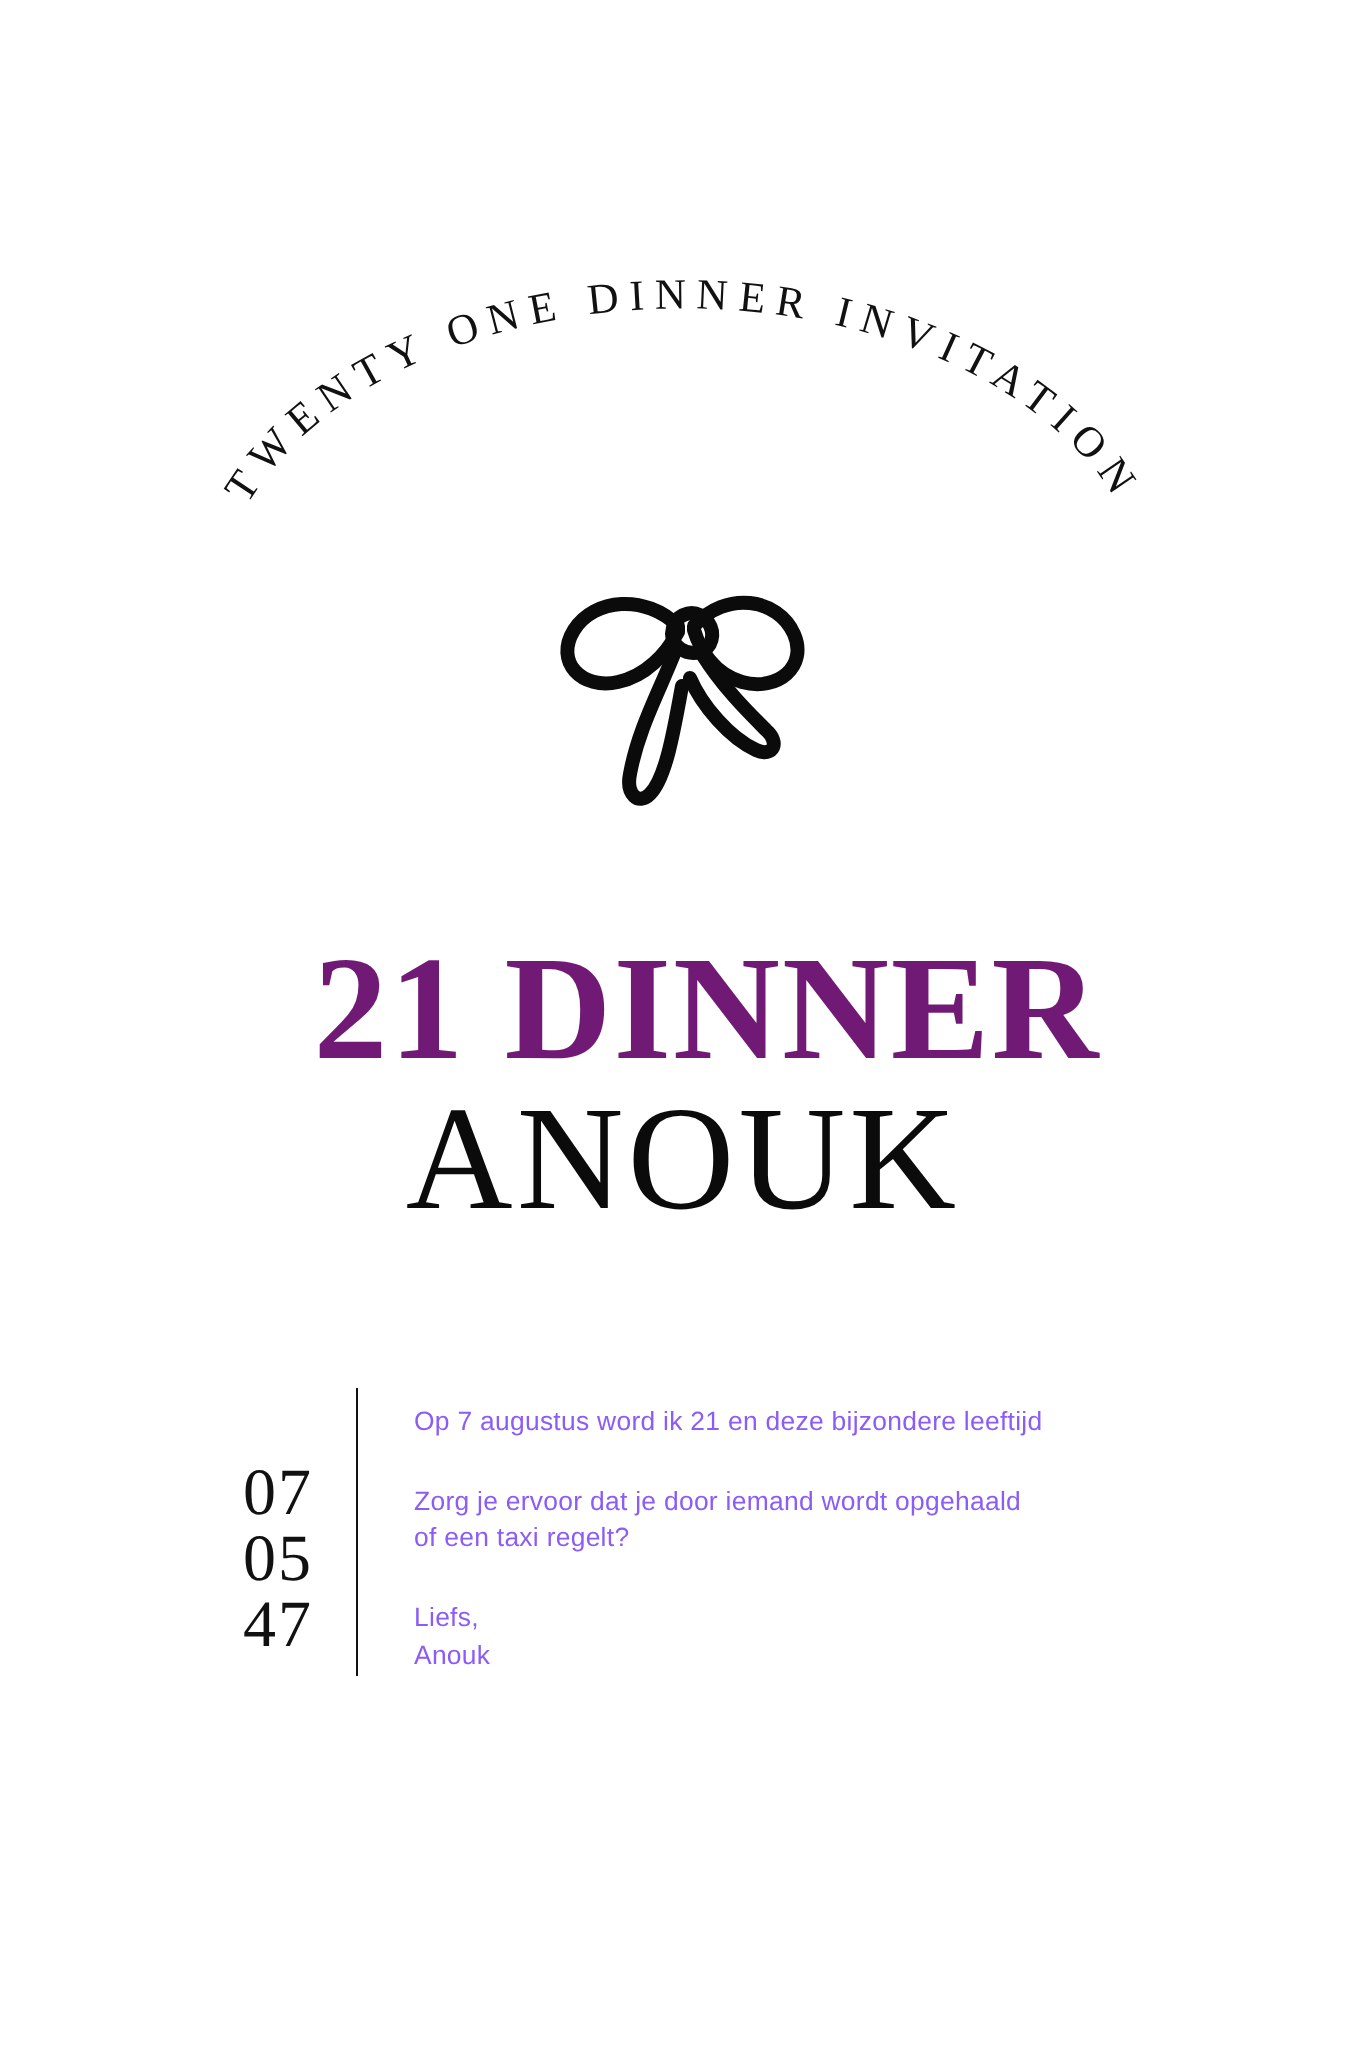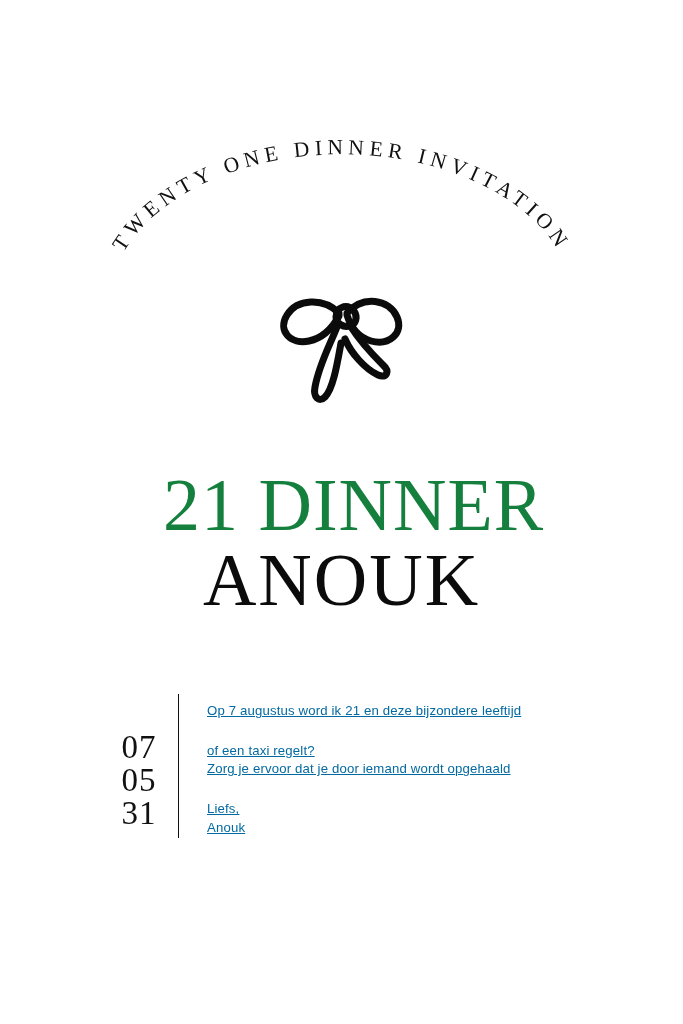--- a/index.html
+++ b/index.html
@@ -63,23 +63,23 @@
     top: 470px;
     left: 0;
     width: 683px;
     text-align: center;
   }
   .title-line-1 {
     font-family: "Liberation Serif", serif;
     font-size: 74px;
     line-height: 0.96;
     letter-spacing: 1px;
-    font-weight: 400;
+    font-weight: 700;
     margin: 0;
-    color: #15803d;
+    color: #701a75;
     padding-left: 24px;
   }
   .title-line-2 {
     font-family: "Liberation Serif", serif;
     font-size: 74px;
     line-height: 1.08;
     letter-spacing: 2px;
     font-weight: 400;
     margin: 0;
     color: #0b0b0b;
@@ -119,24 +119,23 @@
     align-self: stretch;
   }
   .text-col {
     flex: 1 1 auto;
     padding-top: 8px;
   }
   .para {
     font-family: "Liberation Sans", sans-serif;
     font-size: 13.2px;
     line-height: 1.42;
-    color: #0369a1;
+    color: #8b5cf6;
     margin: 0 0 21px 0;
     letter-spacing: 0.15px;
-    text-decoration: underline;
   }
   .para:last-child {
     margin-bottom: 0;
   }
   .para .l {
     display: block;
   }
 </style>
 </head>
 <body>
@@ -173,30 +172,30 @@
 
   <div class="title-block">
     <div class="title-line-1">21 DINNER</div>
     <div class="title-line-2">ANOUK</div>
   </div>
 
   <div class="details">
     <div class="dates-col">
       <div class="date-num">07</div>
       <div class="date-num">05</div>
-      <div class="date-num">31</div>
+      <div class="date-num">47</div>
     </div>
     <div class="divider"></div>
     <div class="text-col">
       <p class="para">
         <span class="l">Op 7 augustus word ik 21 en deze bijzondere leeftijd</span>
       </p>
       <p class="para">
+        <span class="l">Zorg je ervoor dat je door iemand wordt opgehaald</span>
         <span class="l">of een taxi regelt?</span>
-        <span class="l">Zorg je ervoor dat je door iemand wordt opgehaald</span>
       </p>
       <p class="para">
         <span class="l">Liefs,</span>
         <span class="l">Anouk</span>
       </p>
     </div>
   </div>
 
 </div>
 

